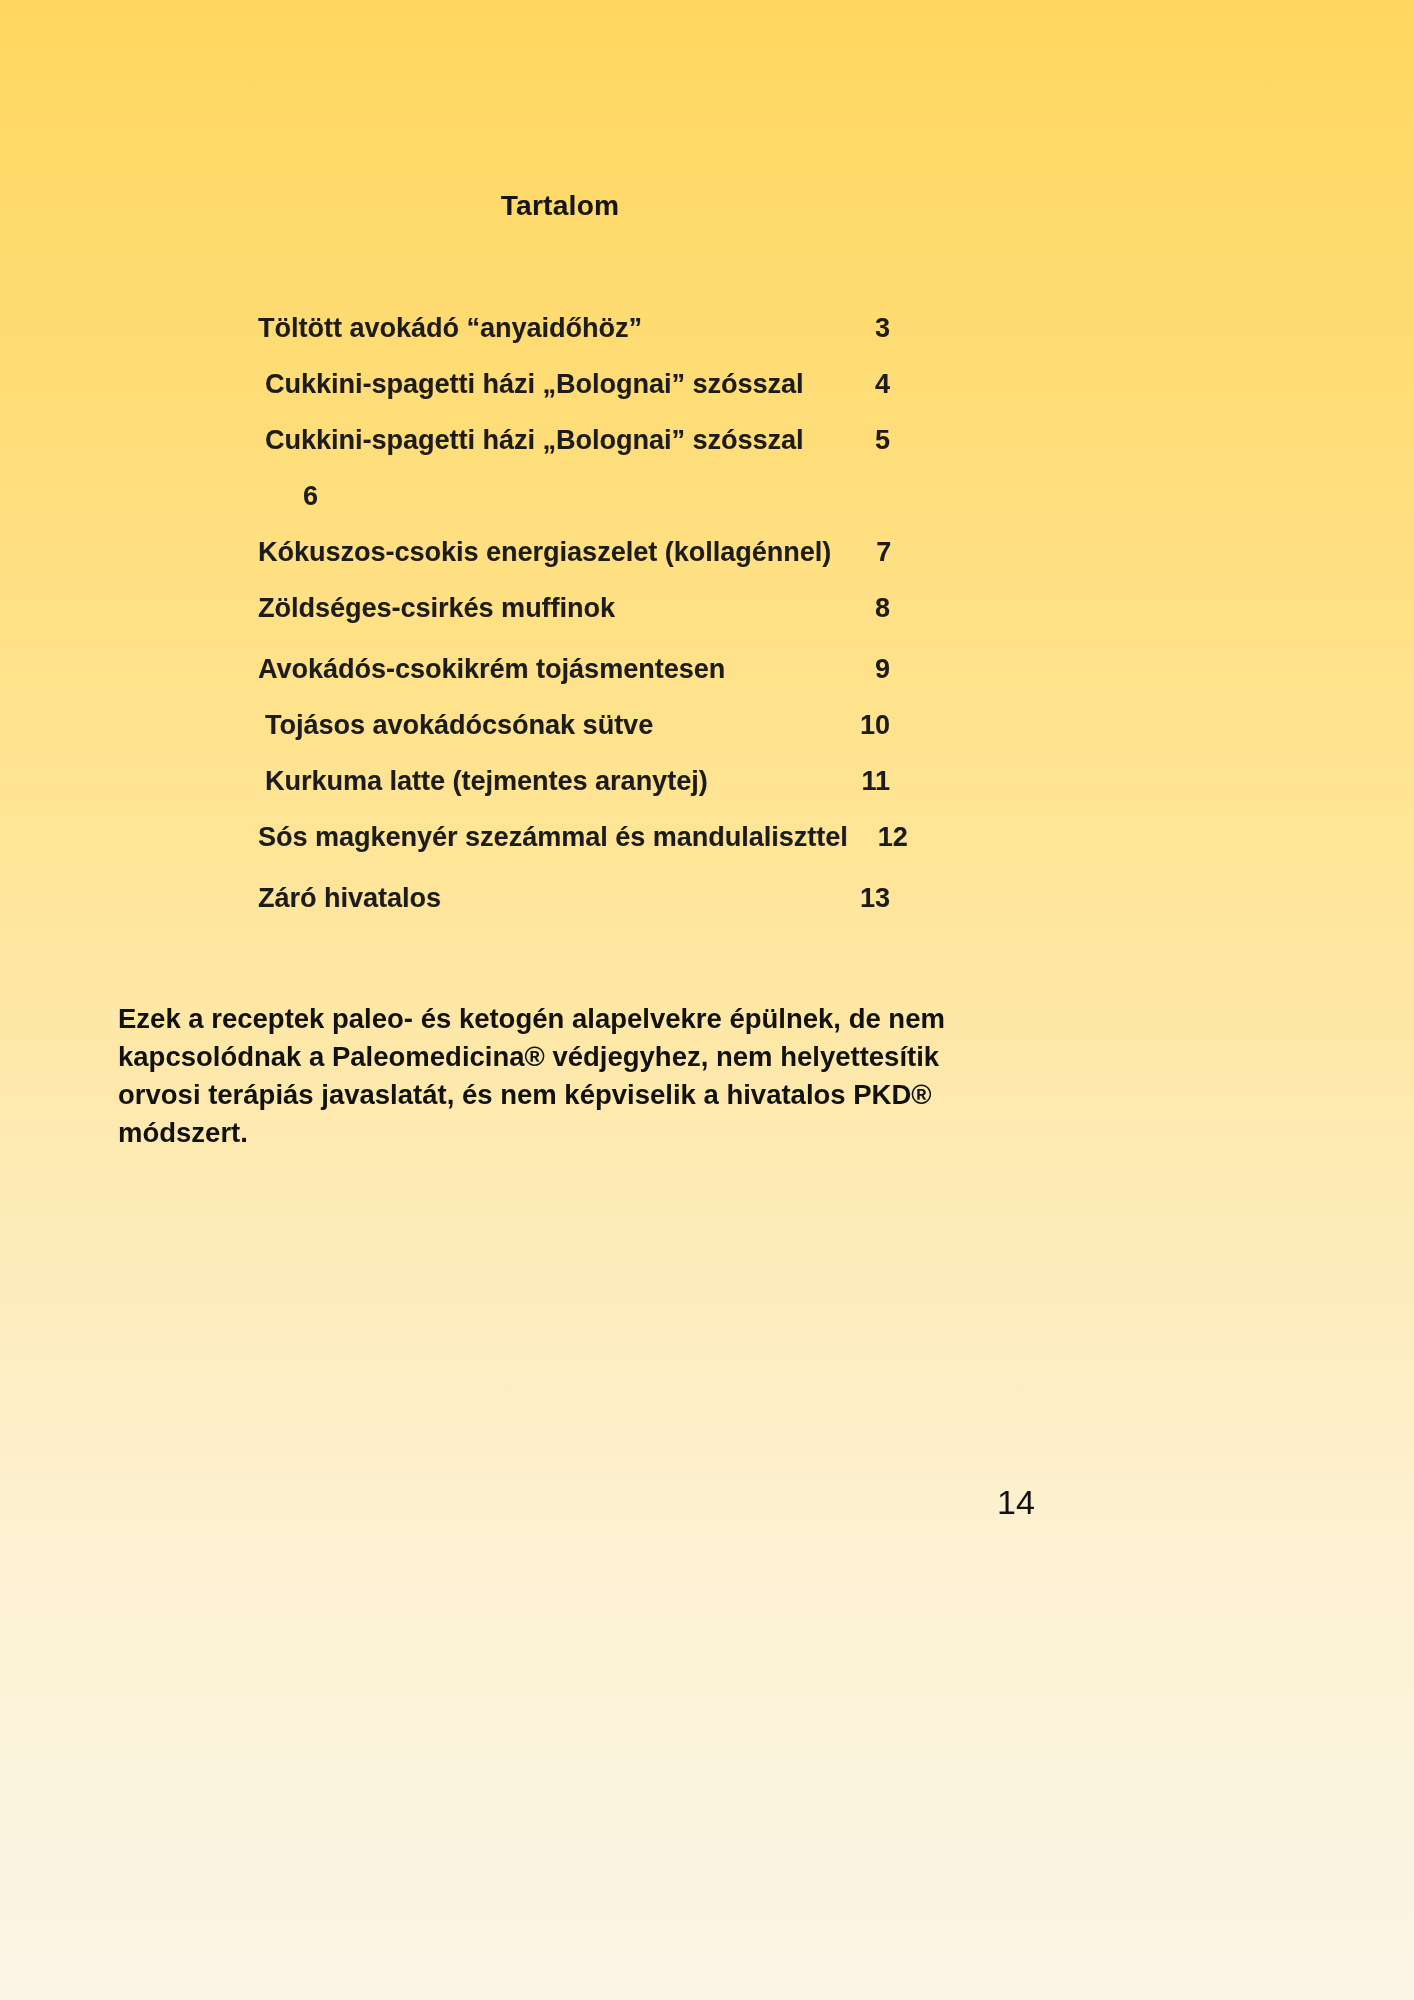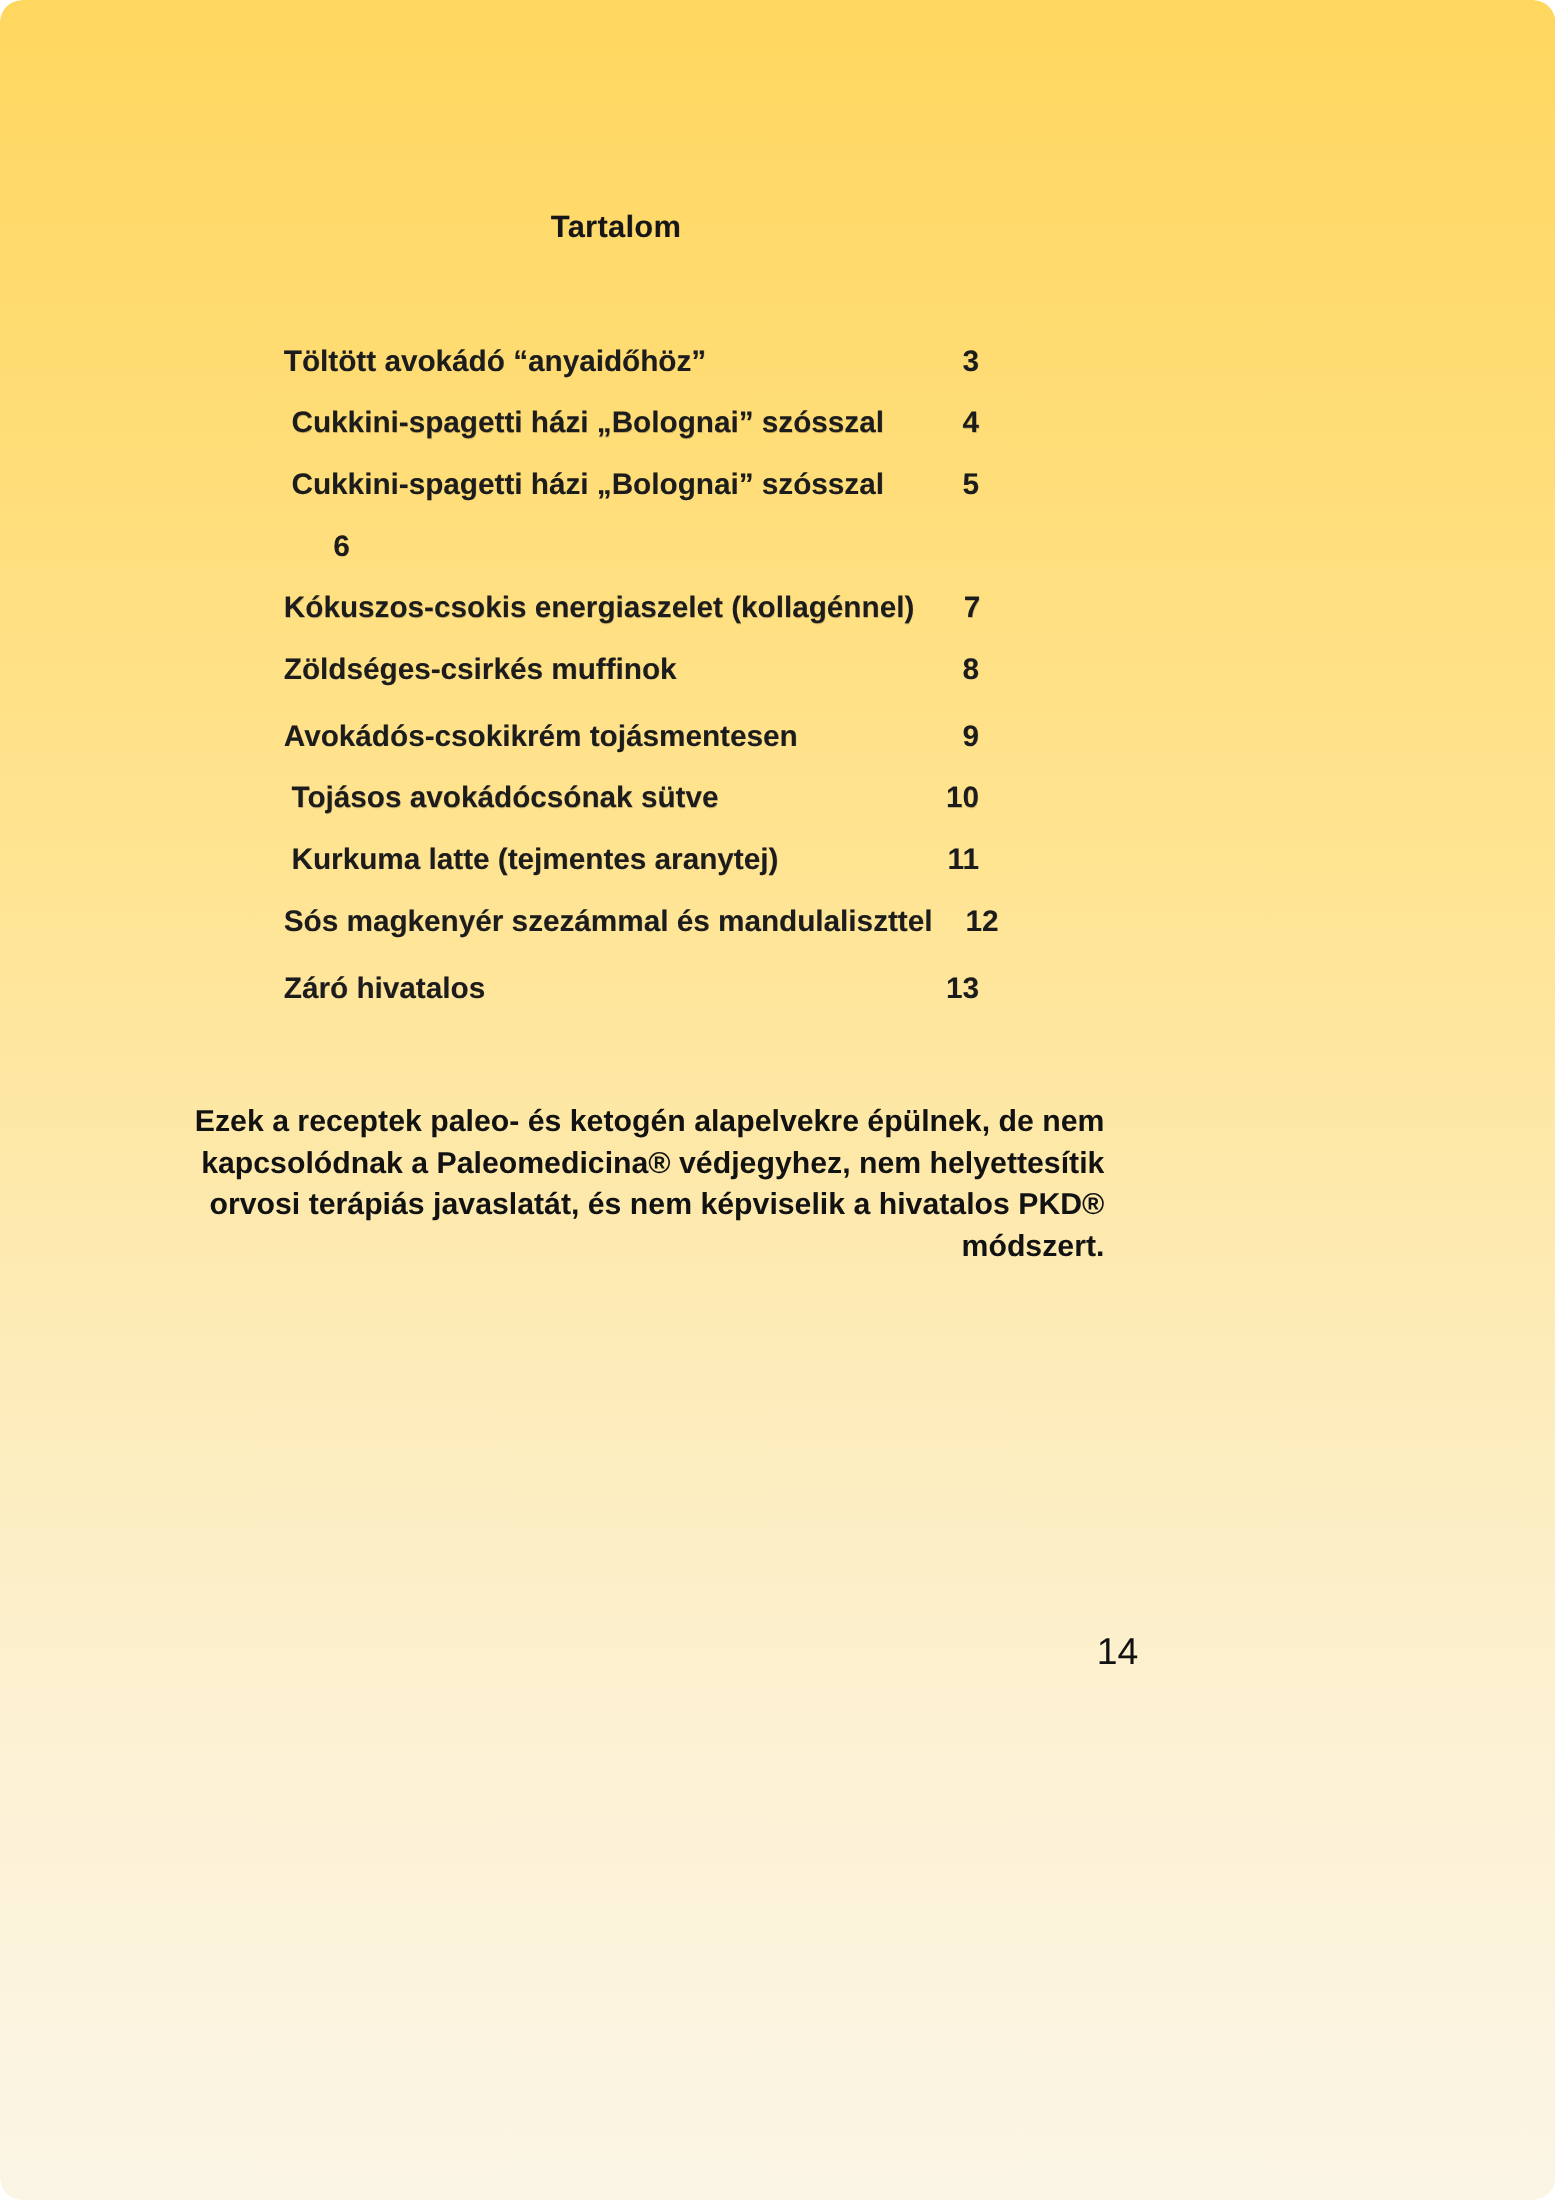--- a/index.html
+++ b/index.html
@@ -1,15 +1,15 @@
 <!DOCTYPE html>
 <html><head>
 <meta charset="utf-8">
 <style>
-  * { margin: 0; padding: 0; box-sizing: border-box; border-radius: 20px; }
+  * { margin: 0; padding: 0; box-sizing: border-box; }
 
   body {
     width: 1414px;
     height: 2000px;
     font-family: "Liberation Sans", "DejaVu Sans", sans-serif;
   }
 
   .page {
     position: relative;
     width: 1414px;
@@ -81,21 +81,21 @@
   .toc-page {
     min-width: 60px;
     text-align: right;
   }
 
   .disclaimer {
     position: absolute;
     top: 1000px;
     left: 118px;
     width: 886px;
-    text-align: right;
+    text-align: left;
     font-size: 27.5px;
     font-weight: bold;
     line-height: 38px;
     color: #121212;
   }
 
   .page-number {
     position: absolute;
     top: 1483px;
     left: 997px;

